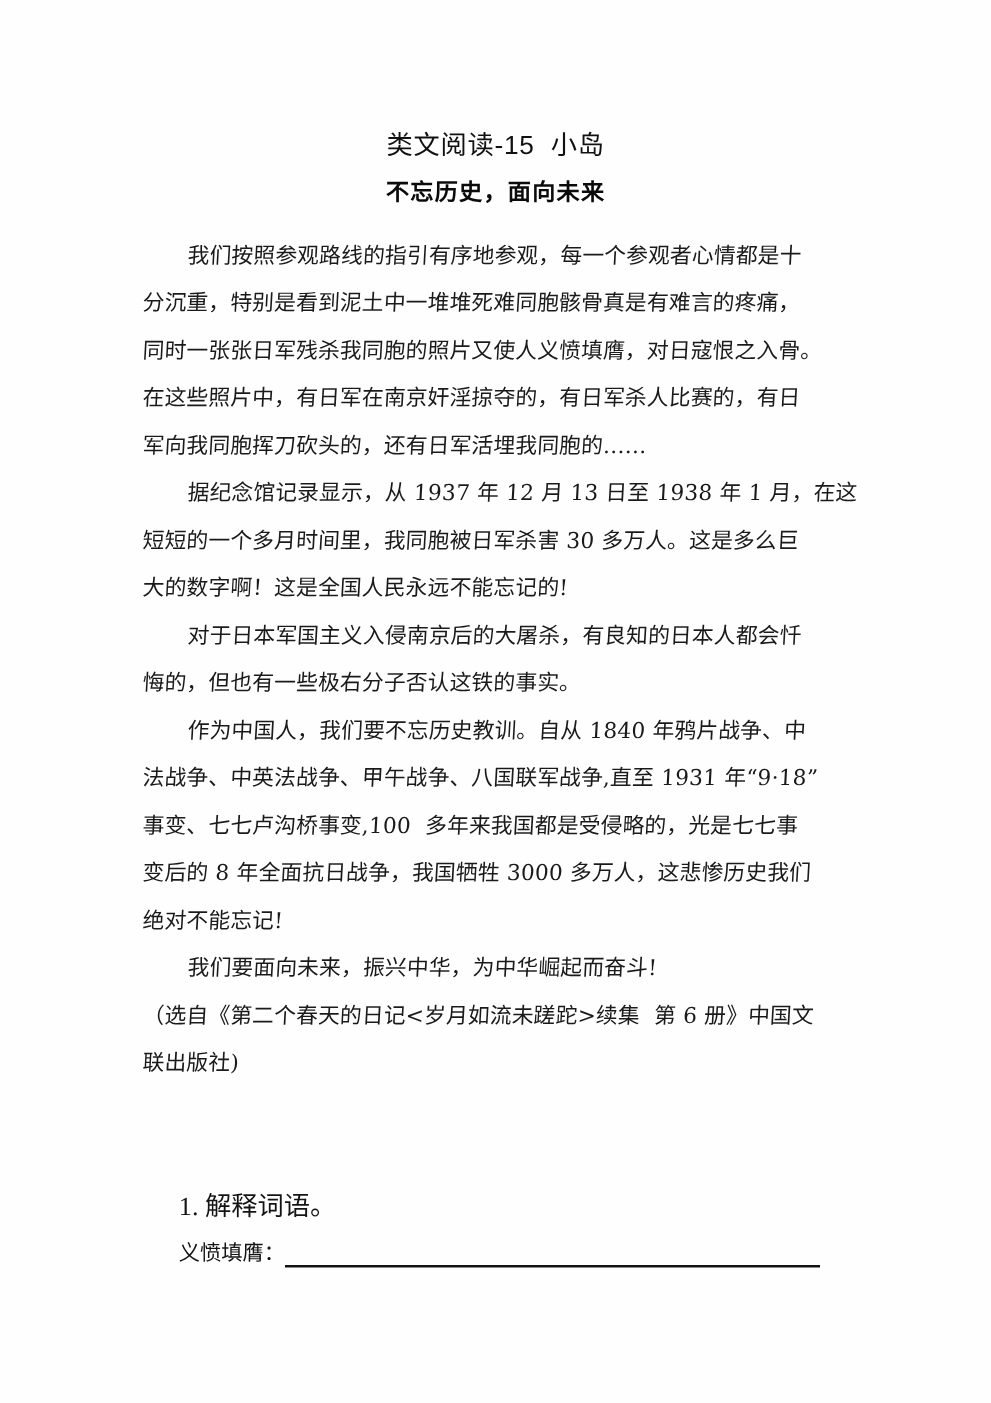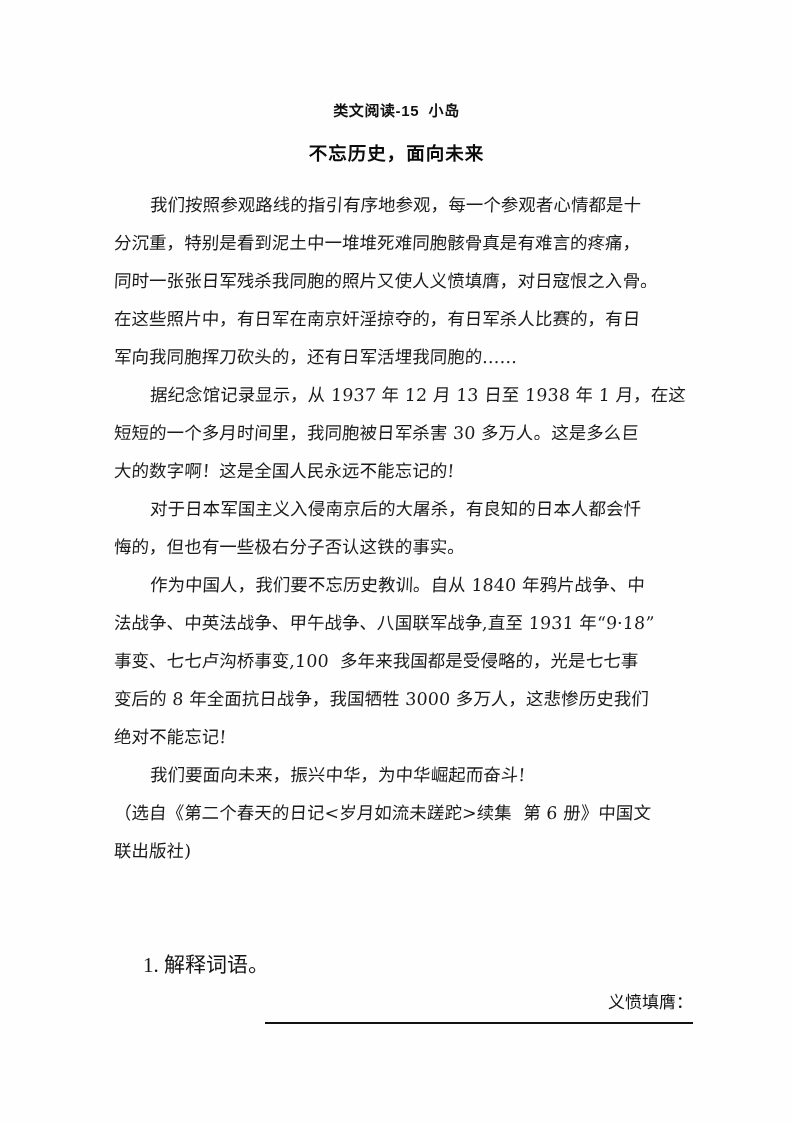--- a/index.html
+++ b/index.html
@@ -25,22 +25,22 @@
   }
 
   
   .doc-title {
     position: absolute;
     top: 99px;
     left: 0;
     width: 793px;
     text-align: center;
     font-family: "Liberation Sans", "DejaVu Sans", sans-serif;
-    font-size: 15px;
-    font-weight: 700;
+    font-size: 21px;
+    font-weight: 400;
     letter-spacing: 0.6px;
     color: #111;
     white-space: pre;
   }
   .doc-subtitle {
     position: absolute;
     top: 139px;
     left: 0;
     width: 793px;
     text-align: center;
@@ -90,21 +90,20 @@
     white-space: pre;
   }
   .q-line.indent {
     padding-left: 30px;
   }
   .q-answer {
     display: flex;
     align-items: flex-end;
     height: 38px;
     padding-left: 30px;
-    flex-direction: column;
   }
   .q-answer .q-label {
     font-family: "Liberation Serif", "DejaVu Serif", serif;
     font-size: 17px;
     line-height: 38px;
     color: #141414;
     white-space: pre;
   }
   .q-answer .blank-rule {
     flex: 0 0 auto;

